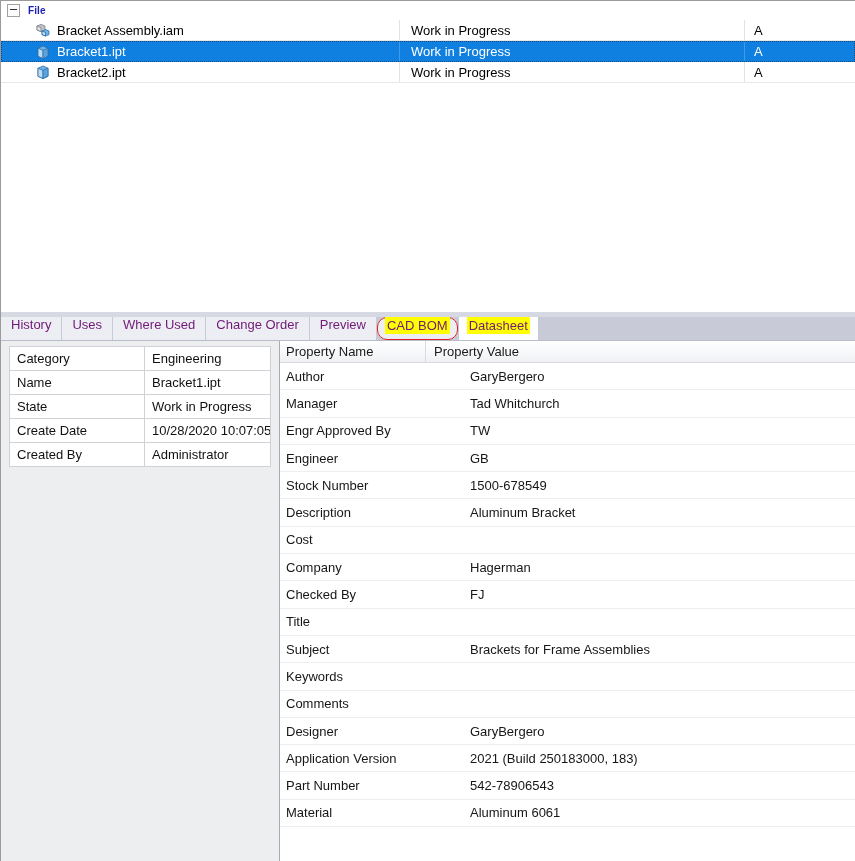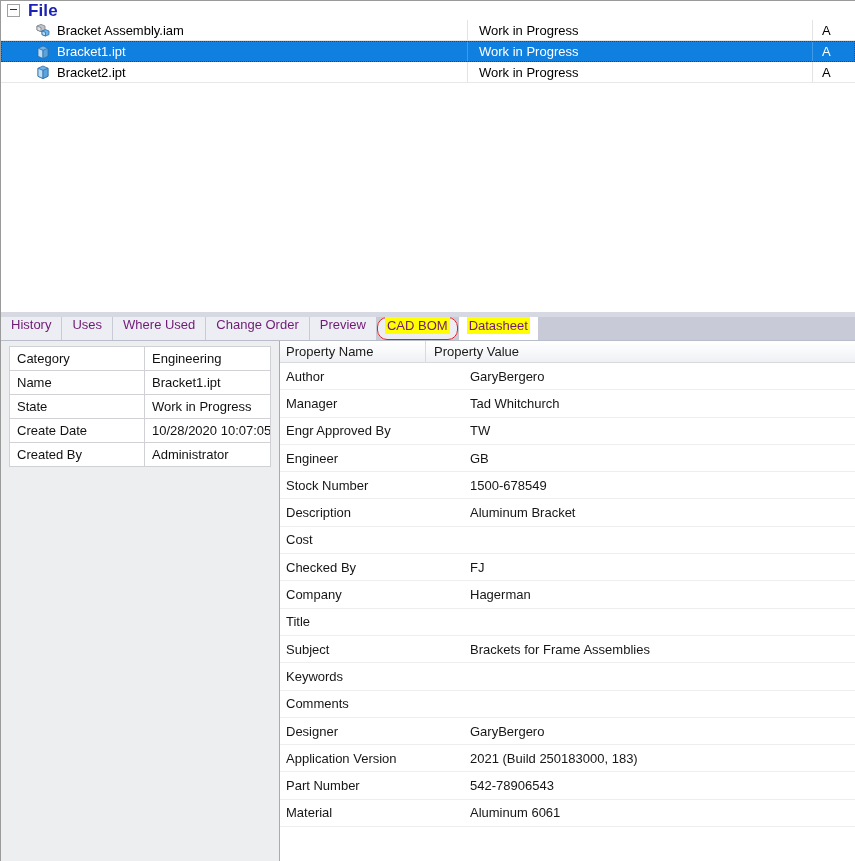--- a/index.html
+++ b/index.html
@@ -50,21 +50,21 @@
   .expander::before {
     content: "";
     position: absolute;
     left: 2px; right: 2px; top: 4px;
     height: 1px;
     background: #303030;
   }
   .group-title {
     font-weight: bold;
     color: #1d22b5;
-    font-size: 17px;
+    font-size: 10px;
     letter-spacing: 0.1px;
   }
 
   .grid-rows { position: relative; }
   .frow {
     position: relative;
     height: 21px;
     display: flex;
     align-items: center;
     border-bottom: 1px solid #e8e8e8;
@@ -74,21 +74,21 @@
   }
   .frow.selected {
     background: #0f7fe0;
     color: #ffffff;
     border-bottom: 1px dotted #0b5fa8;
     border-top: 1px dotted #0b5fa8;
     outline: 1px dotted #184a7d;
     outline-offset: -1px;
   }
   .cell-name {
-    width: 467px;
+    width: 399px;
     display: flex;
     align-items: center;
     box-sizing: border-box;
     padding-left: 34px;
     border-right: 1px solid #e3e3e3;
     height: 100%;
     overflow: hidden;
     white-space: nowrap;
   }
   .frow.selected .cell-name { border-right: 1px solid #3f9ae8; }
@@ -415,28 +415,28 @@
           </div>
           <div class="prow">
             <div class="pn">Description</div>
             <div class="pv">Aluminum Bracket</div>
           </div>
           <div class="prow">
             <div class="pn">Cost</div>
             <div class="pv"></div>
           </div>
           <div class="prow">
+            <div class="pn">Company</div>
+            <div class="pv">Hagerman</div>
+          </div>
+          <div class="prow">
             <div class="pn">Checked By</div>
             <div class="pv">FJ</div>
           </div>
           <div class="prow">
-            <div class="pn">Company</div>
-            <div class="pv">Hagerman</div>
-          </div>
-          <div class="prow">
             <div class="pn">Title</div>
             <div class="pv"></div>
           </div>
           <div class="prow">
             <div class="pn">Subject</div>
             <div class="pv">Brackets for Frame Assemblies</div>
           </div>
           <div class="prow">
             <div class="pn">Keywords</div>
             <div class="pv"></div>

